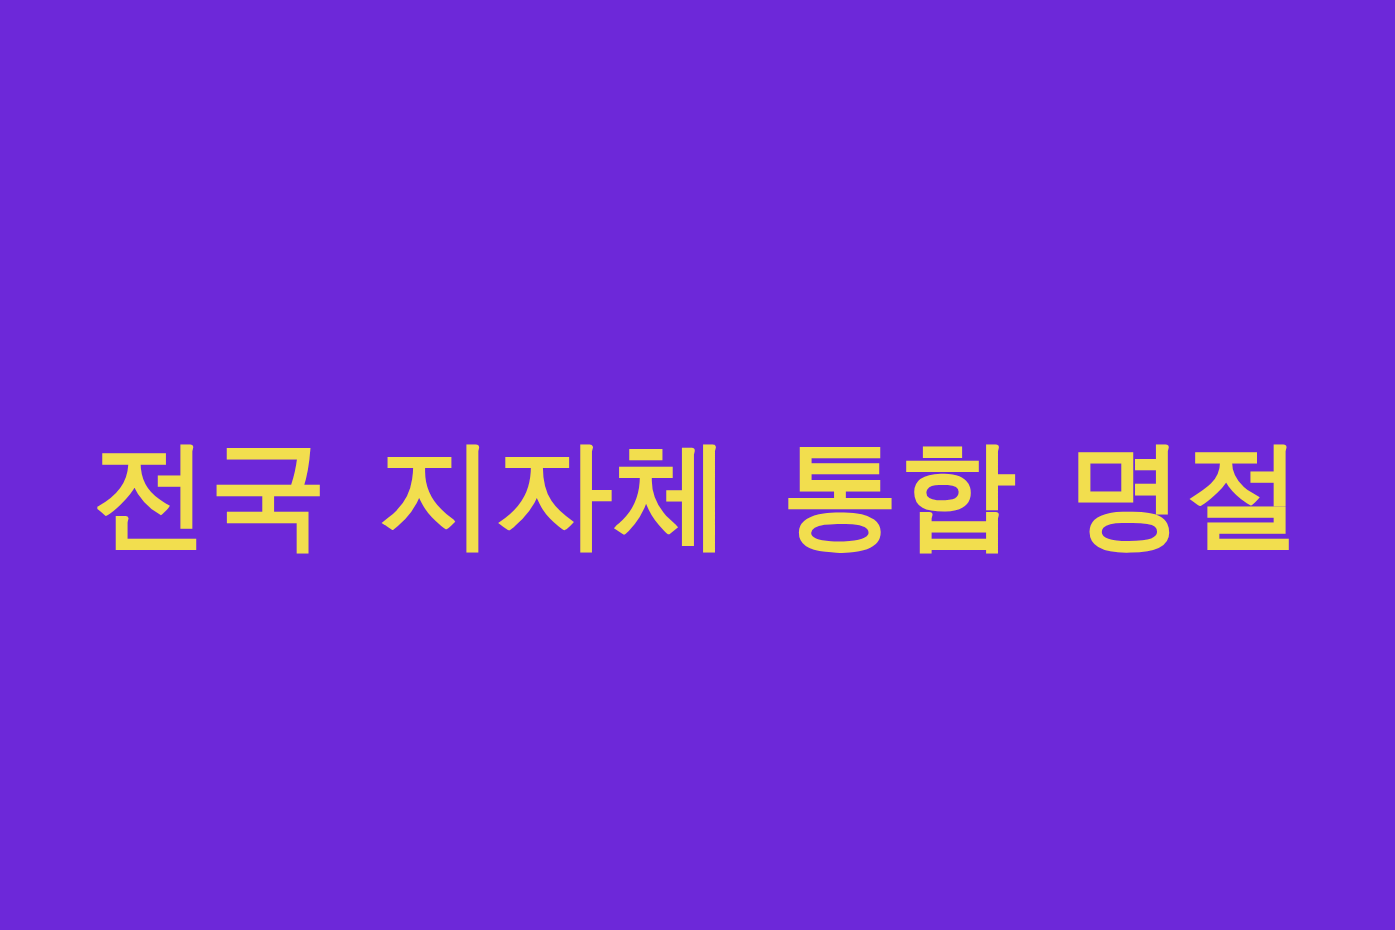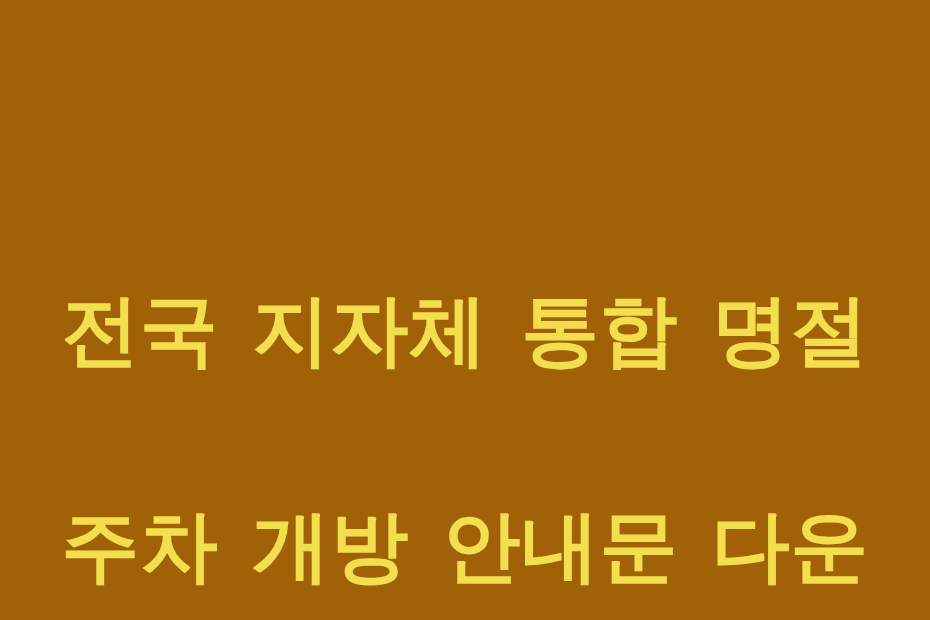--- a/index.html
+++ b/index.html
@@ -49,21 +49,20 @@
   .headline-line {
     display: block;
     width: 100%;
     text-align: center;
     color: #f2de4e;
   }
 </style>
 </head>
 <body>
 
-<div id="banner" style="background: #a16207;">
+<div id="banner" style="background: #6d28d9;">
 
   <div id="headline">
     <span class="headline-line" style="color: rgb(242, 222, 78);">전국 지자체 통합 명절</span>
-    <span class="headline-line" style="color: rgb(242, 222, 78);">주차 개방 안내문 다운</span>
     
   </div>
 
 </div>
 
 </body></html>

